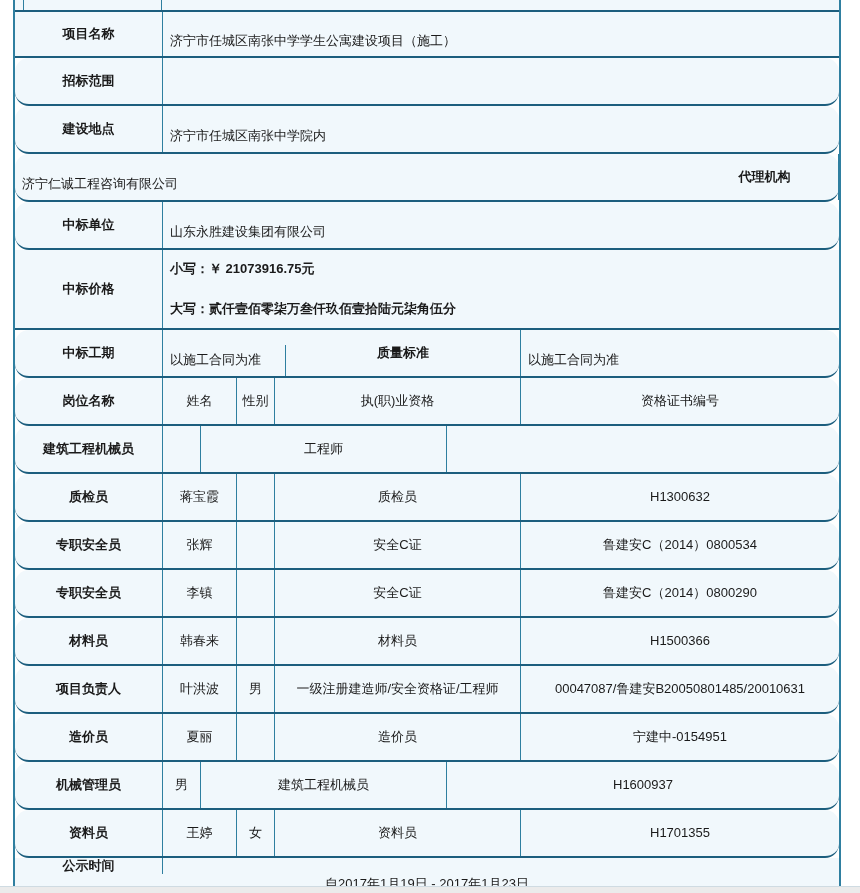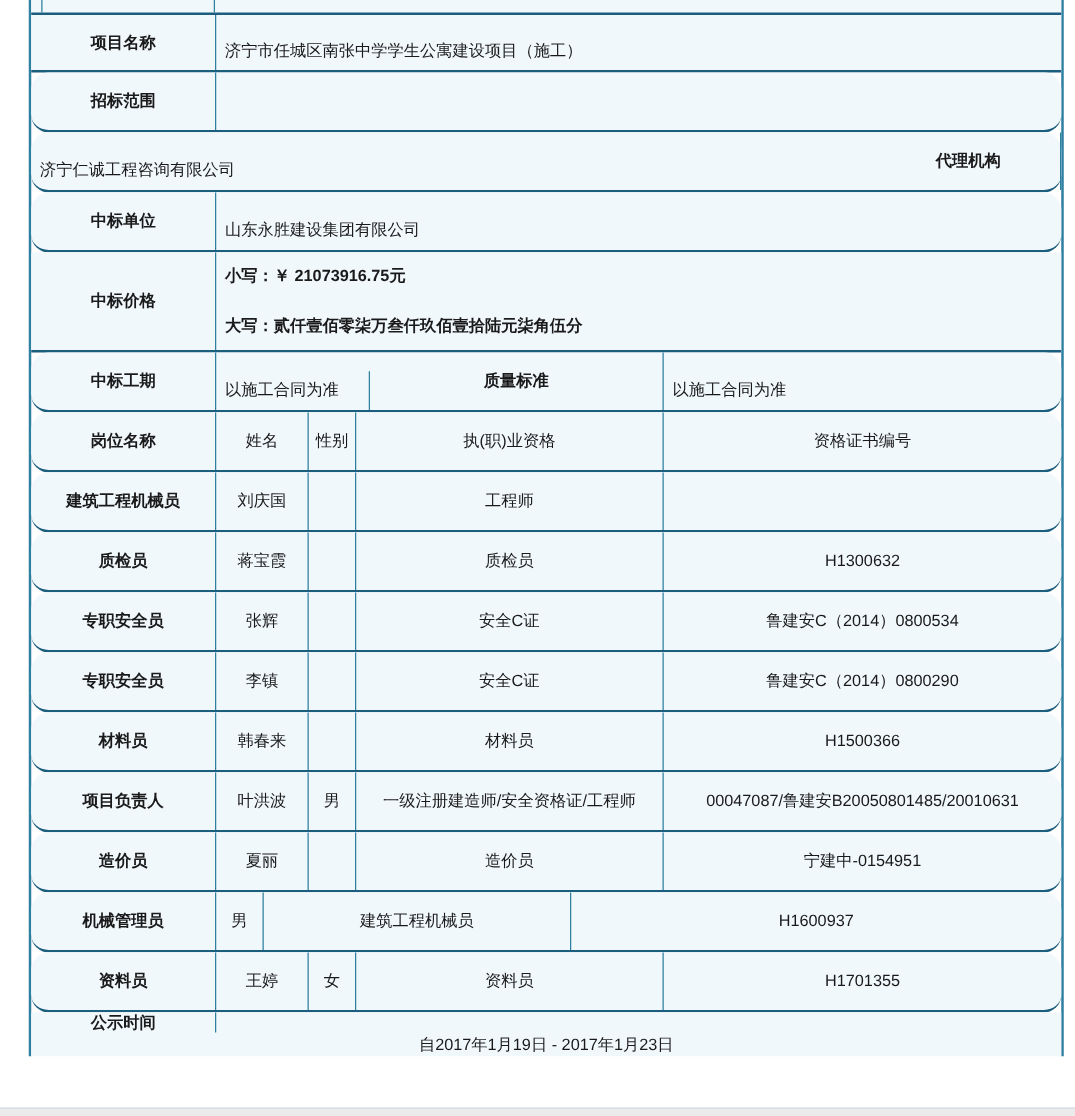--- a/index.html
+++ b/index.html
@@ -5,21 +5,21 @@
   :root{
     --bh:#1c5e7e;   
     --bv:#2f7fa0;   
     --cell:#f1f8fc; 
     --txt:#1a1a1a;
   }
   *{margin:0;padding:0;box-sizing:border-box;}
   body{background:#fff;font-family:"Liberation Sans","DejaVu Sans",sans-serif;}
   .viewport{position:relative;width:860px;height:893px;background:#ffffff;overflow:hidden;}
   .tbl{
-    position:absolute;left:23px;top:0;width:828px;
+    position:absolute;left:13px;top:0;width:828px;
     border-left:2px solid var(--bv);border-right:2px solid var(--bv);
   }
   .row{display:flex;border-bottom:2px solid var(--bh);background:var(--cell);}
   .cell{
     border-right:1px solid var(--bv);
     display:flex;align-items:center;justify-content:center;
     font-size:13px;color:var(--txt);line-height:1.25;
     overflow:hidden;
   }
   .cell.last{border-right:none;}
@@ -63,20 +63,24 @@
     <div class="row h-first">
       <div class="cell lbl w-label">项目名称</div>
       <div class="cell grow last left">济宁市任城区南张中学学生公寓建设项目（施工）</div>
     </div>
 
     <div class="row h-std">
       <div class="cell lbl w-label">招标范围</div>
       <div class="cell grow last left"></div>
     </div>
 
+    <div class="row h-std">
+      <div class="cell lbl w-label">建设地点</div>
+      <div class="cell grow last left">济宁市任城区南张中学院内</div>
+    </div>
 
     <div class="row h-std">
       <div class="cell grow last left">济宁仁诚工程咨询有限公司</div>
       <div class="cell lbl w-label">代理机构</div>
     </div>
 
     <div class="row h-std">
       <div class="cell lbl w-label">中标单位</div>
       <div class="cell grow last left">山东永胜建设集团有限公司</div>
     </div>
@@ -99,21 +103,20 @@
     <div class="row h-std">
       <div class="cell lbl w-label">岗位名称</div>
       <div class="cell w-name">姓名</div>
       <div class="cell w-gender">性别</div>
       <div class="cell w-qual">执(职)业资格</div>
       <div class="cell grow last">资格证书编号</div>
     </div>
 
     <div class="row h-std">
       <div class="cell lbl w-label">建筑工程机械员</div>
-      <div class="cell w-name">刘庆国</div>
       <div class="cell w-gender"></div>
       <div class="cell w-qual">工程师</div>
       <div class="cell grow last"></div>
     </div>
 
     <div class="row h-std">
       <div class="cell lbl w-label">质检员</div>
       <div class="cell w-name">蒋宝霞</div>
       <div class="cell w-gender"></div>
       <div class="cell w-qual">质检员</div>

